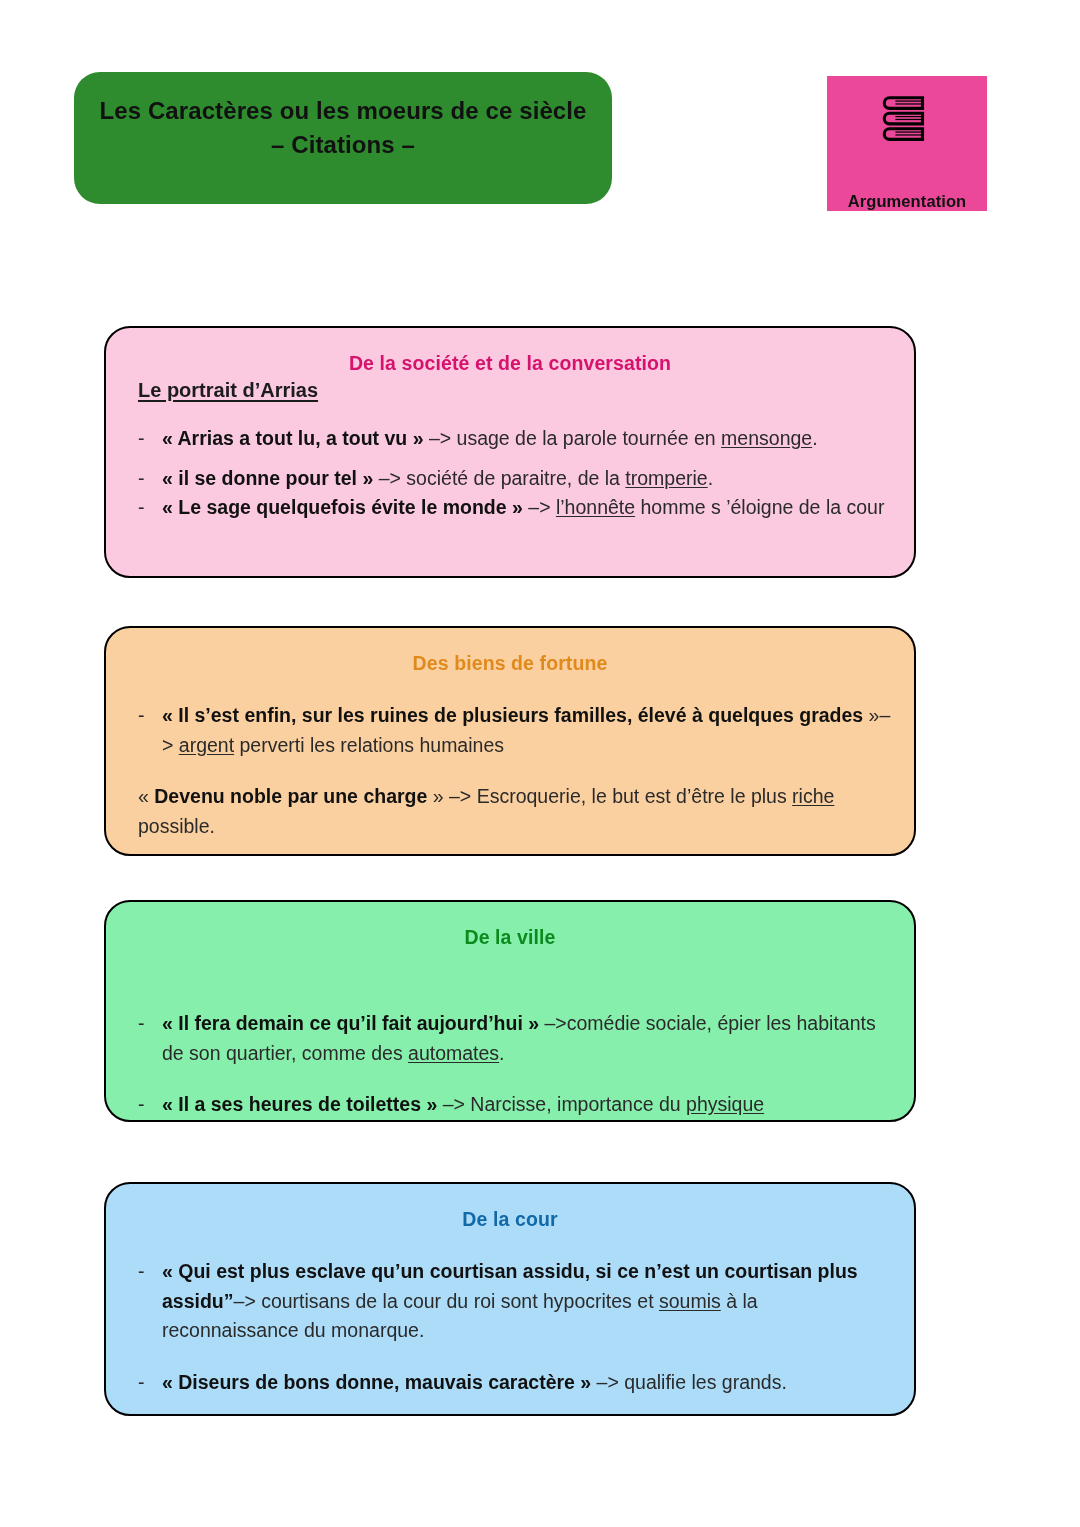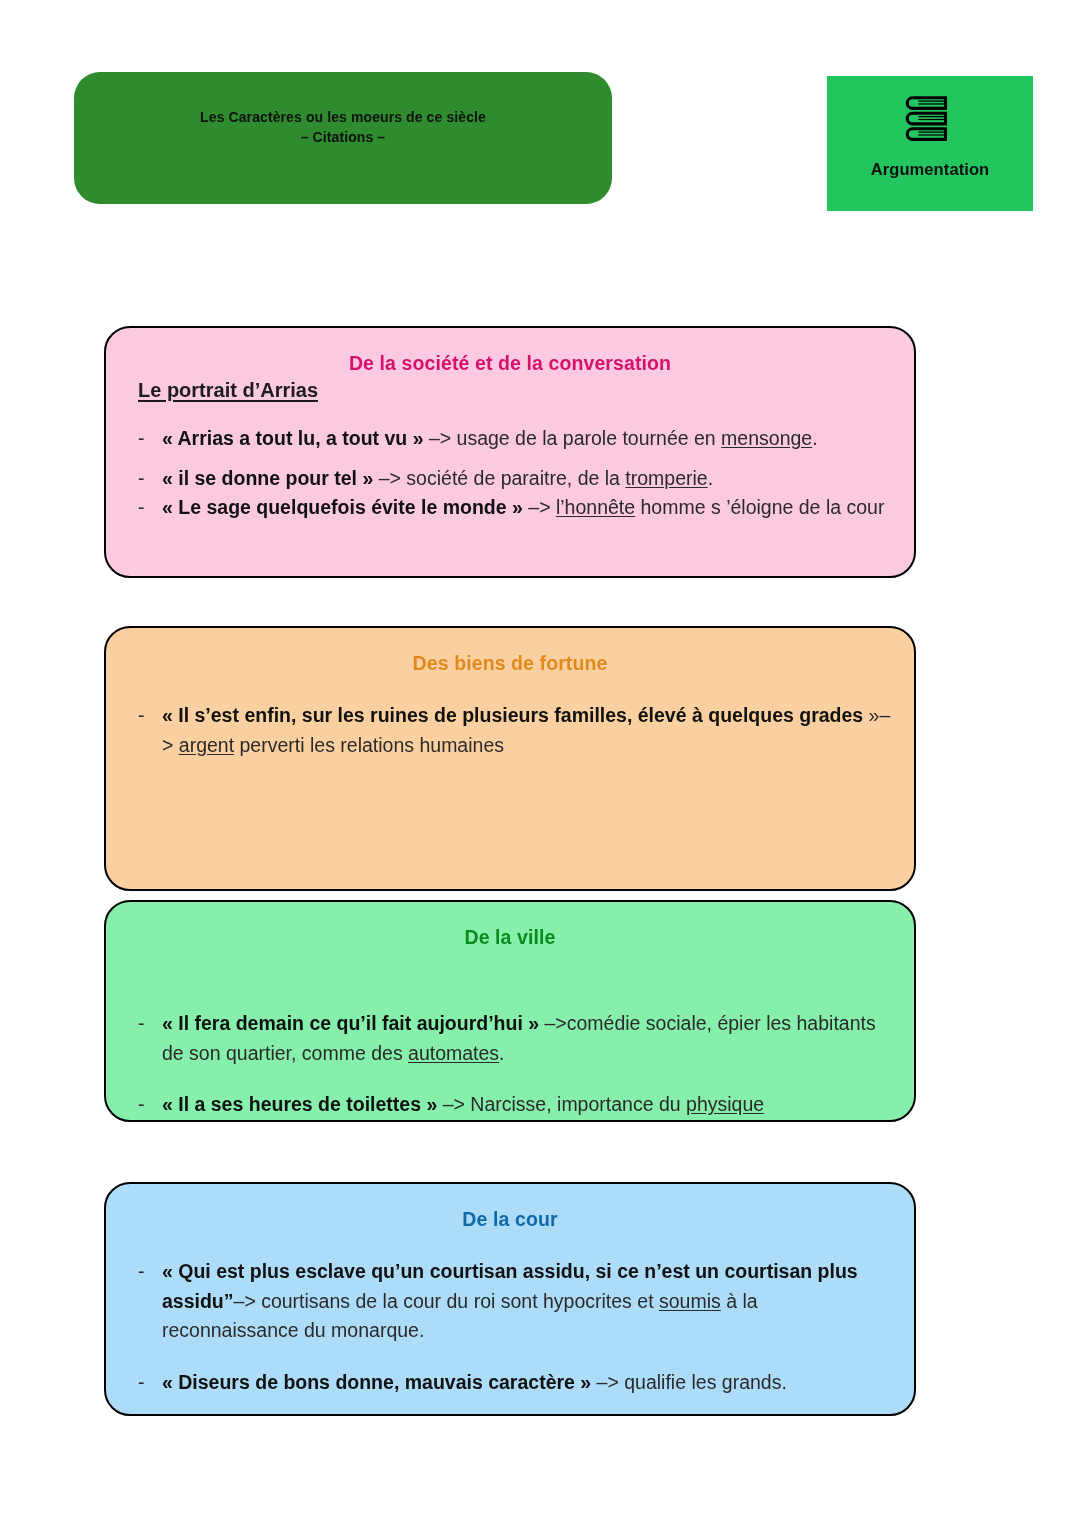--- a/index.html
+++ b/index.html
@@ -33,39 +33,39 @@
     border-radius: 26px;
     display: flex;
     align-items: center;
     justify-content: center;
     flex-direction: column;
     box-sizing: border-box;
     padding: 6px 24px 26px 24px;
   }
   .title-line {
     font-weight: bold;
-    font-size: 14px;
+    font-size: 24px;
     letter-spacing: 0.1px;
     color: #111111;
     text-align: center;
     line-height: 1.42;
     white-space: nowrap;
   }
 
   .badge {
     position: absolute;
     left: 827px;
     top: 76px;
-    width: 206px;
+    width: 160px;
     height: 135px;
-    background: #22c55e;
+    background: #ec4899;
     display: flex;
     flex-direction: column;
     align-items: center;
-    justify-content: flex-start;
+    justify-content: space-between;
     padding-top: 12px;
     box-sizing: border-box;
   }
   .badge-icon {
     width: 62px;
     height: 62px;
     display: block;
   }
   .badge-label {
     font-weight: bold;
@@ -130,21 +130,21 @@
   }
   .noblt::before { content: none; }
 
   b.q { font-weight: bold; color: #111111; }
   u.k { text-decoration: underline; text-underline-offset: 2px; }
 
   
   #card-societe     { background: #fbc9e0; top: 326px;  height: 252px; }
   #card-societe .card-title { color: #d6126c; }
 
-  #card-fortune     { background: #fbd0a0; top: 626px;  height: 265px; }
+  #card-fortune     { background: #fbd0a0; top: 626px;  height: 230px; }
   #card-fortune .card-title { color: #e08a1e; }
 
   #card-ville       { background: #86efac; top: 900px;  height: 222px; }
   #card-ville .card-title { color: #0b8a1e; }
 
   #card-cour        { background: #acdcf8; top: 1182px; height: 234px; }
   #card-cour .card-title { color: #1169a8; }
 
   .sp-sm { height: 10px; }
   .sp-md { height: 22px; }
@@ -202,20 +202,23 @@
 </div>
 
 <div class="card" id="card-fortune">
   <div class="card-title">Des biens de fortune</div>
   <div class="sp-md"></div>
   <ul class="bullets">
     <li class="bullet">
       <b class="q">« Il s’est enfin, sur les ruines de plusieurs familles, élevé à quelques grades</b><span> »–&gt; </span><u class="k">argent</u><span> perverti les relations humaines</span>
     </li>
     <li class="sp-md"></li>
+    <li class="bullet noblt">
+      <span>« </span><b class="q">Devenu noble par une charge</b><span> » –&gt; Escroquerie, le but est d’être le plus </span><u class="k">riche</u><span> possible.</span>
+    </li>
   </ul>
 </div>
 
 <div class="card" id="card-ville">
   <div class="card-title">De la ville</div>
   <div class="sp-lg"></div>
   <div class="sp-md"></div>
   <ul class="bullets">
     <li class="bullet">
       <b class="q">« Il fera demain ce qu’il fait aujourd’hui »</b><span> –&gt;comédie sociale, épier les habitants de son quartier, comme des </span><u class="k">automates</u><span>.</span>

